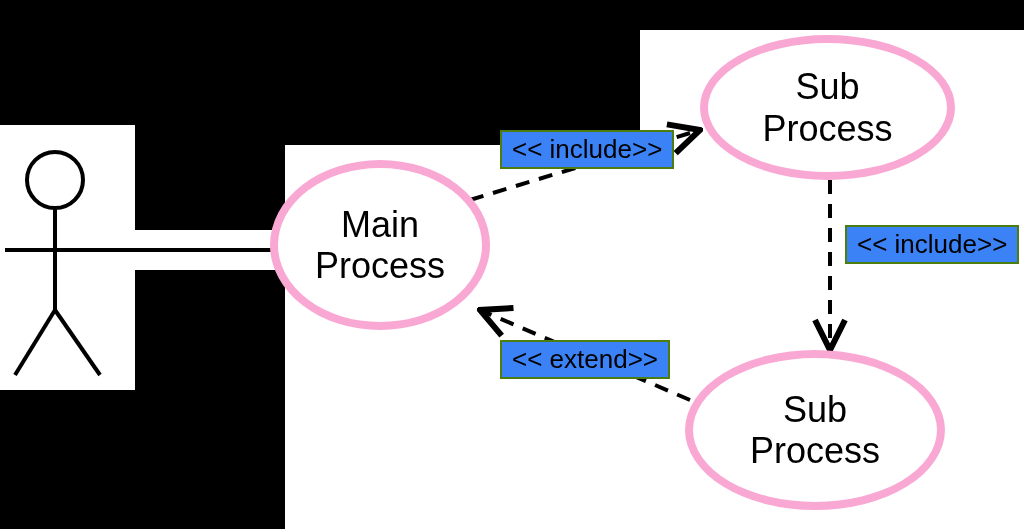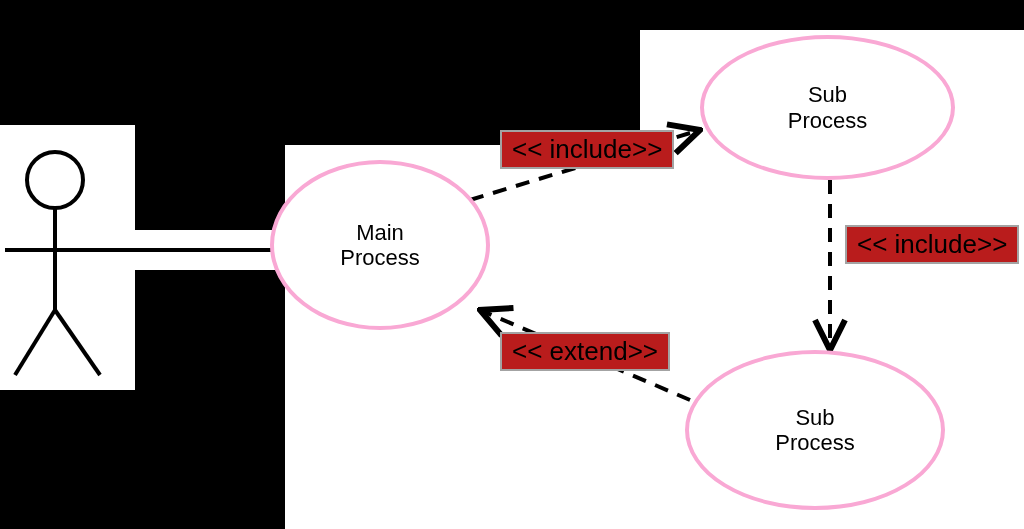--- a/index.html
+++ b/index.html
@@ -16,34 +16,34 @@
     width: 1024px;
     height: 529px;
   }
   .white-area {
     position: absolute;
     background: #fff;
   }
   .ellipse {
     position: absolute;
     background: #fff;
-    border: 4px solid #f9a8d4;
+    border: 8px solid #f9a8d4;
     border-radius: 50%;
     display: flex;
     align-items: center;
     justify-content: center;
     text-align: center;
-    font-size: 22px;
+    font-size: 36px;
     line-height: 1.15;
     box-sizing: border-box;
   }
   .label {
     position: absolute;
-    background: #b91c1c;
-    border: 2px solid #a3a3a3;
+    background: #3b82f6;
+    border: 2px solid #4d7c0f;
     font-size: 26px;
     padding: 2px 10px;
     white-space: nowrap;
     box-sizing: border-box;
   }
   svg.overlay {
     position: absolute;
     left: 0;
     top: 0;
     width: 1024px;
@@ -97,15 +97,15 @@
 
   <div class="ellipse" style="left:685px; top:350px; width:260px; height:160px;">
     <span style="white-space:pre-line;">Sub
 Process</span>
   </div>
 
   <div class="label" style="left:500px; top:130px;">&lt;&lt; include&gt;&gt;</div>
 
   <div class="label" style="left:845px; top:225px;">&lt;&lt; include&gt;&gt;</div>
 
-  <div class="label" style="left:500px; top:332px;">&lt;&lt; extend&gt;&gt;</div>
+  <div class="label" style="left:500px; top:340px;">&lt;&lt; extend&gt;&gt;</div>
 
 </div>
 
 </body></html>

